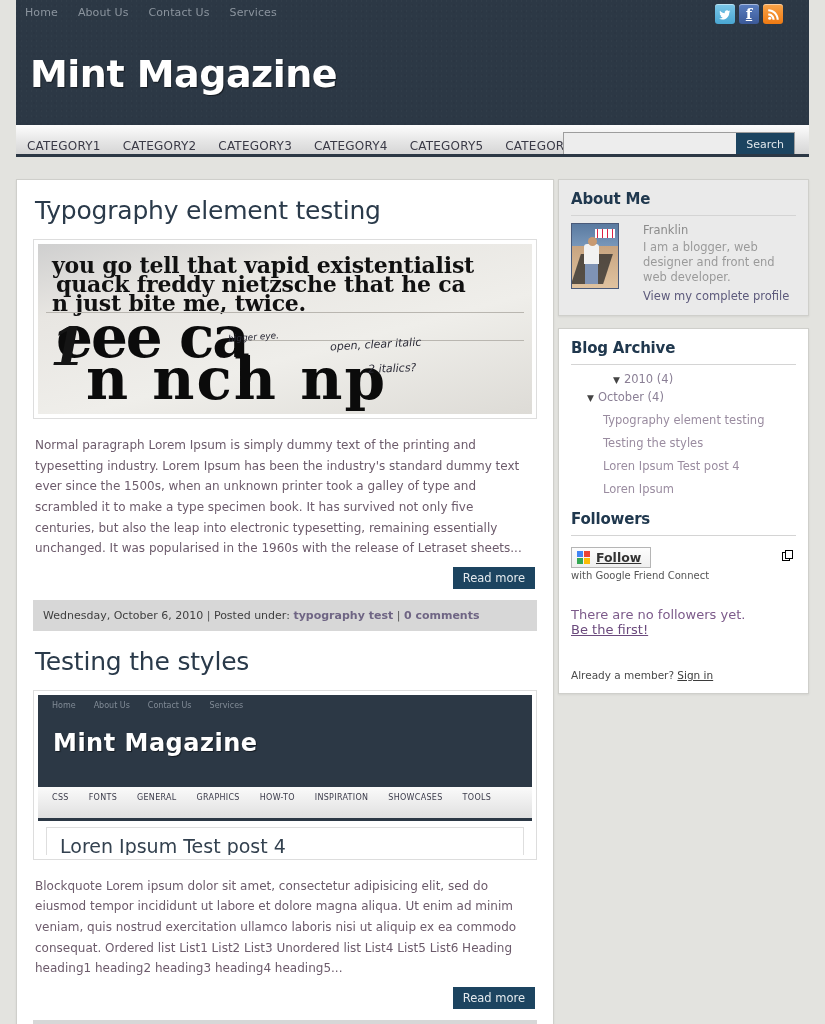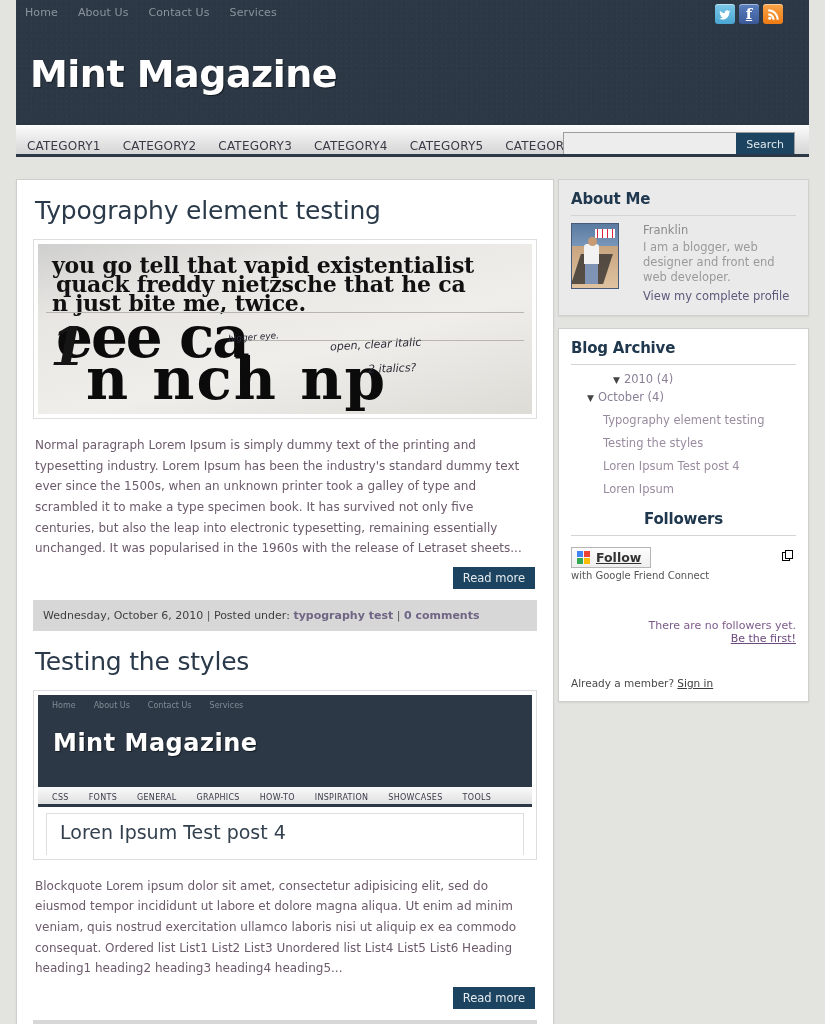--- a/index.html
+++ b/index.html
@@ -150,21 +150,21 @@
     height: 92px; background: #2c3845; position: relative;
   }
   .shot-topnav { position: absolute; left: 14px; top: 6px; display: flex; gap: 18px; }
   .shot-topnav span { color: #818b96; font-size: 8px; }
   .shot-title {
     position: absolute; left: 15px; top: 34px; color: #fff;
     font-size: 24px; font-weight: bold; letter-spacing: .5px;
     text-shadow: 1px 1px 1px rgba(0,0,0,.5);
   }
   .shot-cats {
-    height: 20px; background: linear-gradient(#fafafa,#e0e0e0);
+    height: 34px; background: linear-gradient(#fafafa,#e0e0e0);
     border-bottom: 3px solid #2c3845; position: relative;
   }
   .shot-cats .inner { position:absolute; left: 14px; top: 6px; display:flex; gap: 20px; }
   .shot-cats span { font-size: 8px; color: #3b3b4a; letter-spacing: .3px; }
   .shot-body { background:#fff; height: 43px; position: relative; }
   .shot-body .card {
     position:absolute; left: 8px; right: 8px; top: 6px; bottom: -10px;
     border: 1px solid #dedede; background: #fff;
   }
   .shot-post-title {
@@ -242,21 +242,21 @@
   .gfc-glyph i { position:absolute; width:6px; height:6px; display:block; }
   .gfc-glyph i:nth-child(1){ left:0; top:0; background:#4285f4; }
   .gfc-glyph i:nth-child(2){ left:7px; top:0; background:#ea4335; }
   .gfc-glyph i:nth-child(3){ left:0; top:7px; background:#34a853; }
   .gfc-glyph i:nth-child(4){ left:7px; top:7px; background:#fbbc05; }
   .gfc-sub { font-size: 10px; color: #555; margin-top: 2px; }
   .popout {
     position: absolute; right: 2px; top: 4px; width: 12px; height: 12px;
   }
   .no-followers {
-    text-align: right; margin-top: 38px; font-size: 11px; color: #7c5a8a;
+    text-align: left; margin-top: 26px; font-size: 13px; color: #7c5a8a;
   }
   .no-followers a { color: #6b4a7d; }
   .already {
     margin-top: 32px; font-size: 10.5px; color: #4a4a4a;
   }
   .already a { color: #3b3b3b; }
 </style>
 </head>
 <body>
 
@@ -420,21 +420,21 @@
       </div>
       <div class="arc-month">
         <span class="arc-caret">▼</span><span>October (4)</span>
       </div>
       <a href="#" class="arc-post">Typography element testing</a>
       <a href="#" class="arc-post">Testing the styles</a>
       <a href="#" class="arc-post">Loren Ipsum Test post 4</a>
       <a href="#" class="arc-post">Loren Ipsum</a>
     </div>
 
-    <h3 style="margin-top:14px;text-align:center;">Followers</h3>
+    <h3 style="margin-top:14px;">Followers</h3>
     <div class="followers-box">
       <span class="popout">
         <svg width="12" height="12" viewBox="0 0 12 12">
             <rect x="0.5" y="2.5" width="7" height="8" fill="#fff" stroke="#000"></rect>
             <rect x="3.5" y="0.5" width="7" height="8" fill="#fff" stroke="#000"></rect>
           </svg>
       </span>
       <a href="#" class="follow-btn">
         <span class="gfc-glyph">
             <i></i>

